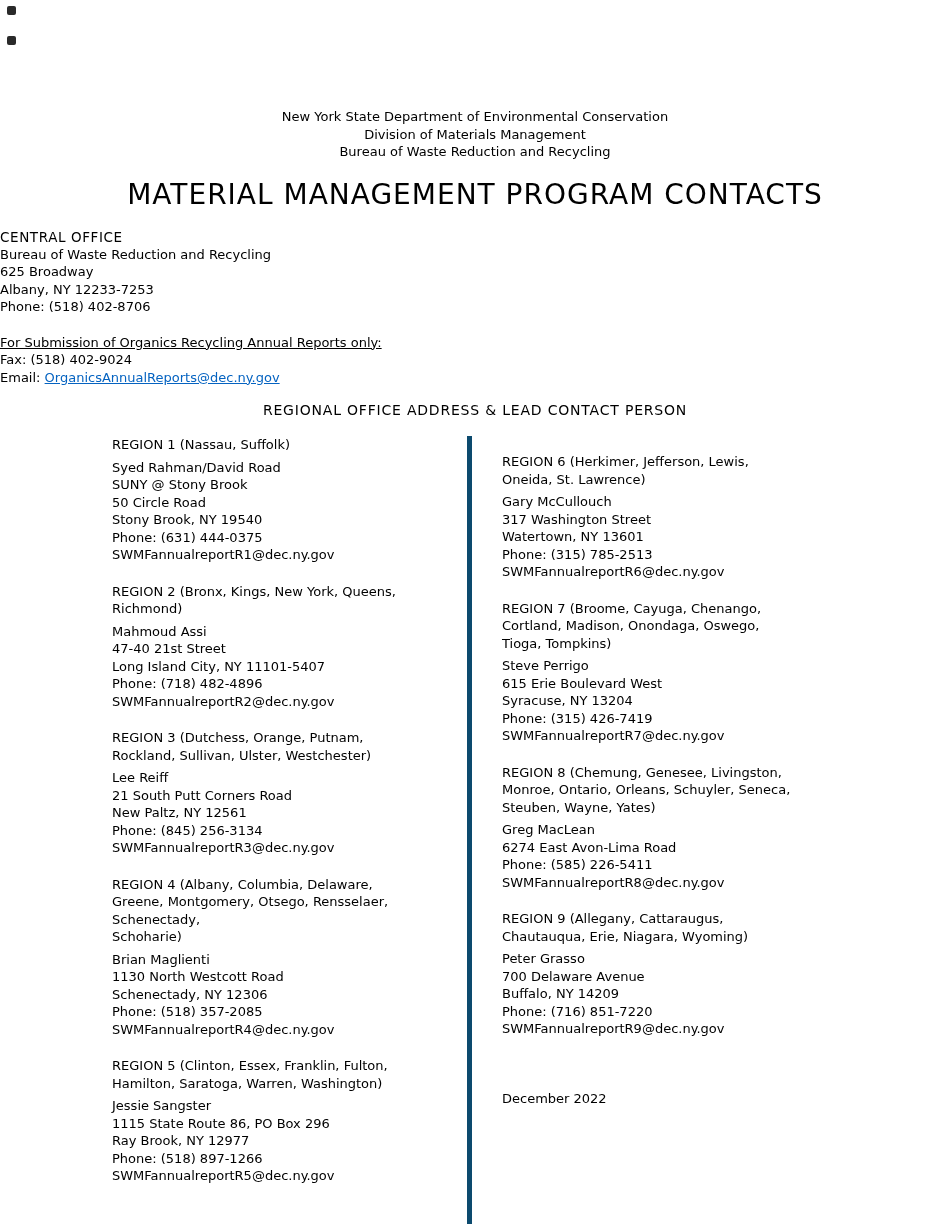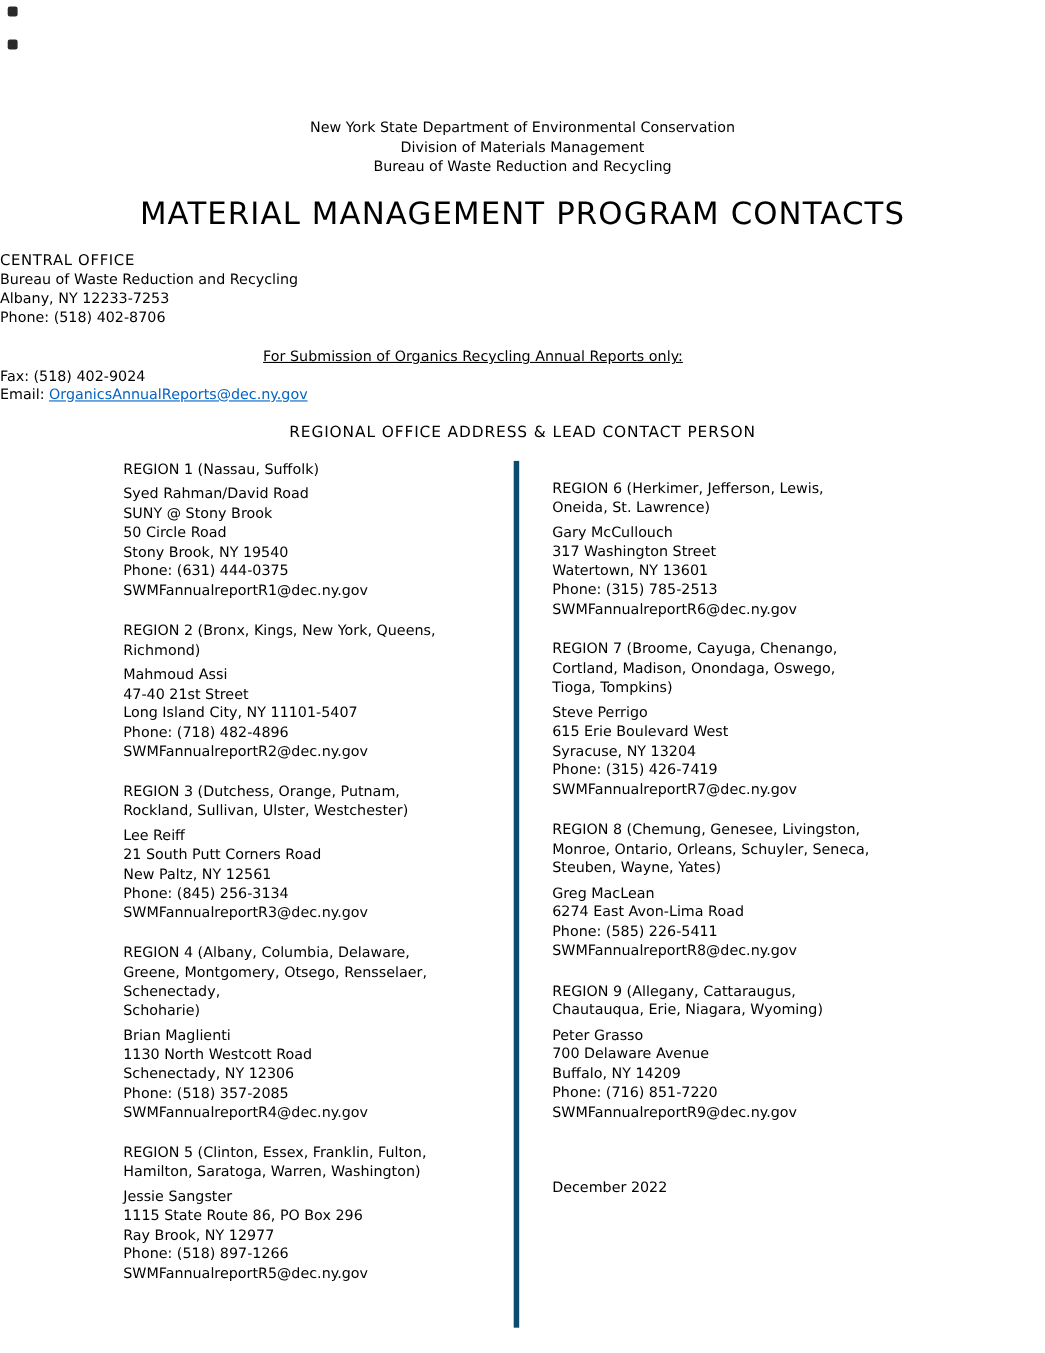--- a/index.html
+++ b/index.html
@@ -46,21 +46,21 @@
     font-size: 13.5px;
     line-height: 18px;
     font-weight: normal;
     letter-spacing: 0.6px;
     margin: 20px 0 0 0;
   }
 
   .line { line-height: 17.5px; }
 
   .organics { margin-top: 18px; }
-  .organics-heading { text-decoration: underline; text-align: center; }
+  .organics-heading { text-decoration: underline; }
 
   a.email-link {
     color: #0563c1;
     text-decoration: underline;
     cursor: pointer;
   }
 
   .regional-heading {
     text-align: center;
     font-size: 14px;
@@ -107,20 +107,21 @@
   <header class="org-header">
     <div class="org-line">New York State Department of Environmental Conservation</div>
     <div class="org-line">Division of Materials Management</div>
     <div class="org-line">Bureau of Waste Reduction and Recycling</div>
     <h1 class="doc-title">MATERIAL MANAGEMENT PROGRAM CONTACTS</h1>
   </header>
 
   <section class="content">
     <h2 class="section-heading">CENTRAL OFFICE</h2>
     <div class="line">Bureau of Waste Reduction and Recycling</div>
+    <div class="line">625 Broadway</div>
     <div class="line">Albany, NY 12233-7253</div>
     <div class="line">Phone: (518) 402-8706</div>
   </section>
 
   <section class="content organics">
     <div class="line organics-heading">For Submission of Organics Recycling Annual Reports only:</div>
     <div class="line">Fax: (518) 402-9024</div>
     <div class="line">
       <span>Email: </span><a class="email-link" href="#">OrganicsAnnualReports@dec.ny.gov</a>
     </div>

